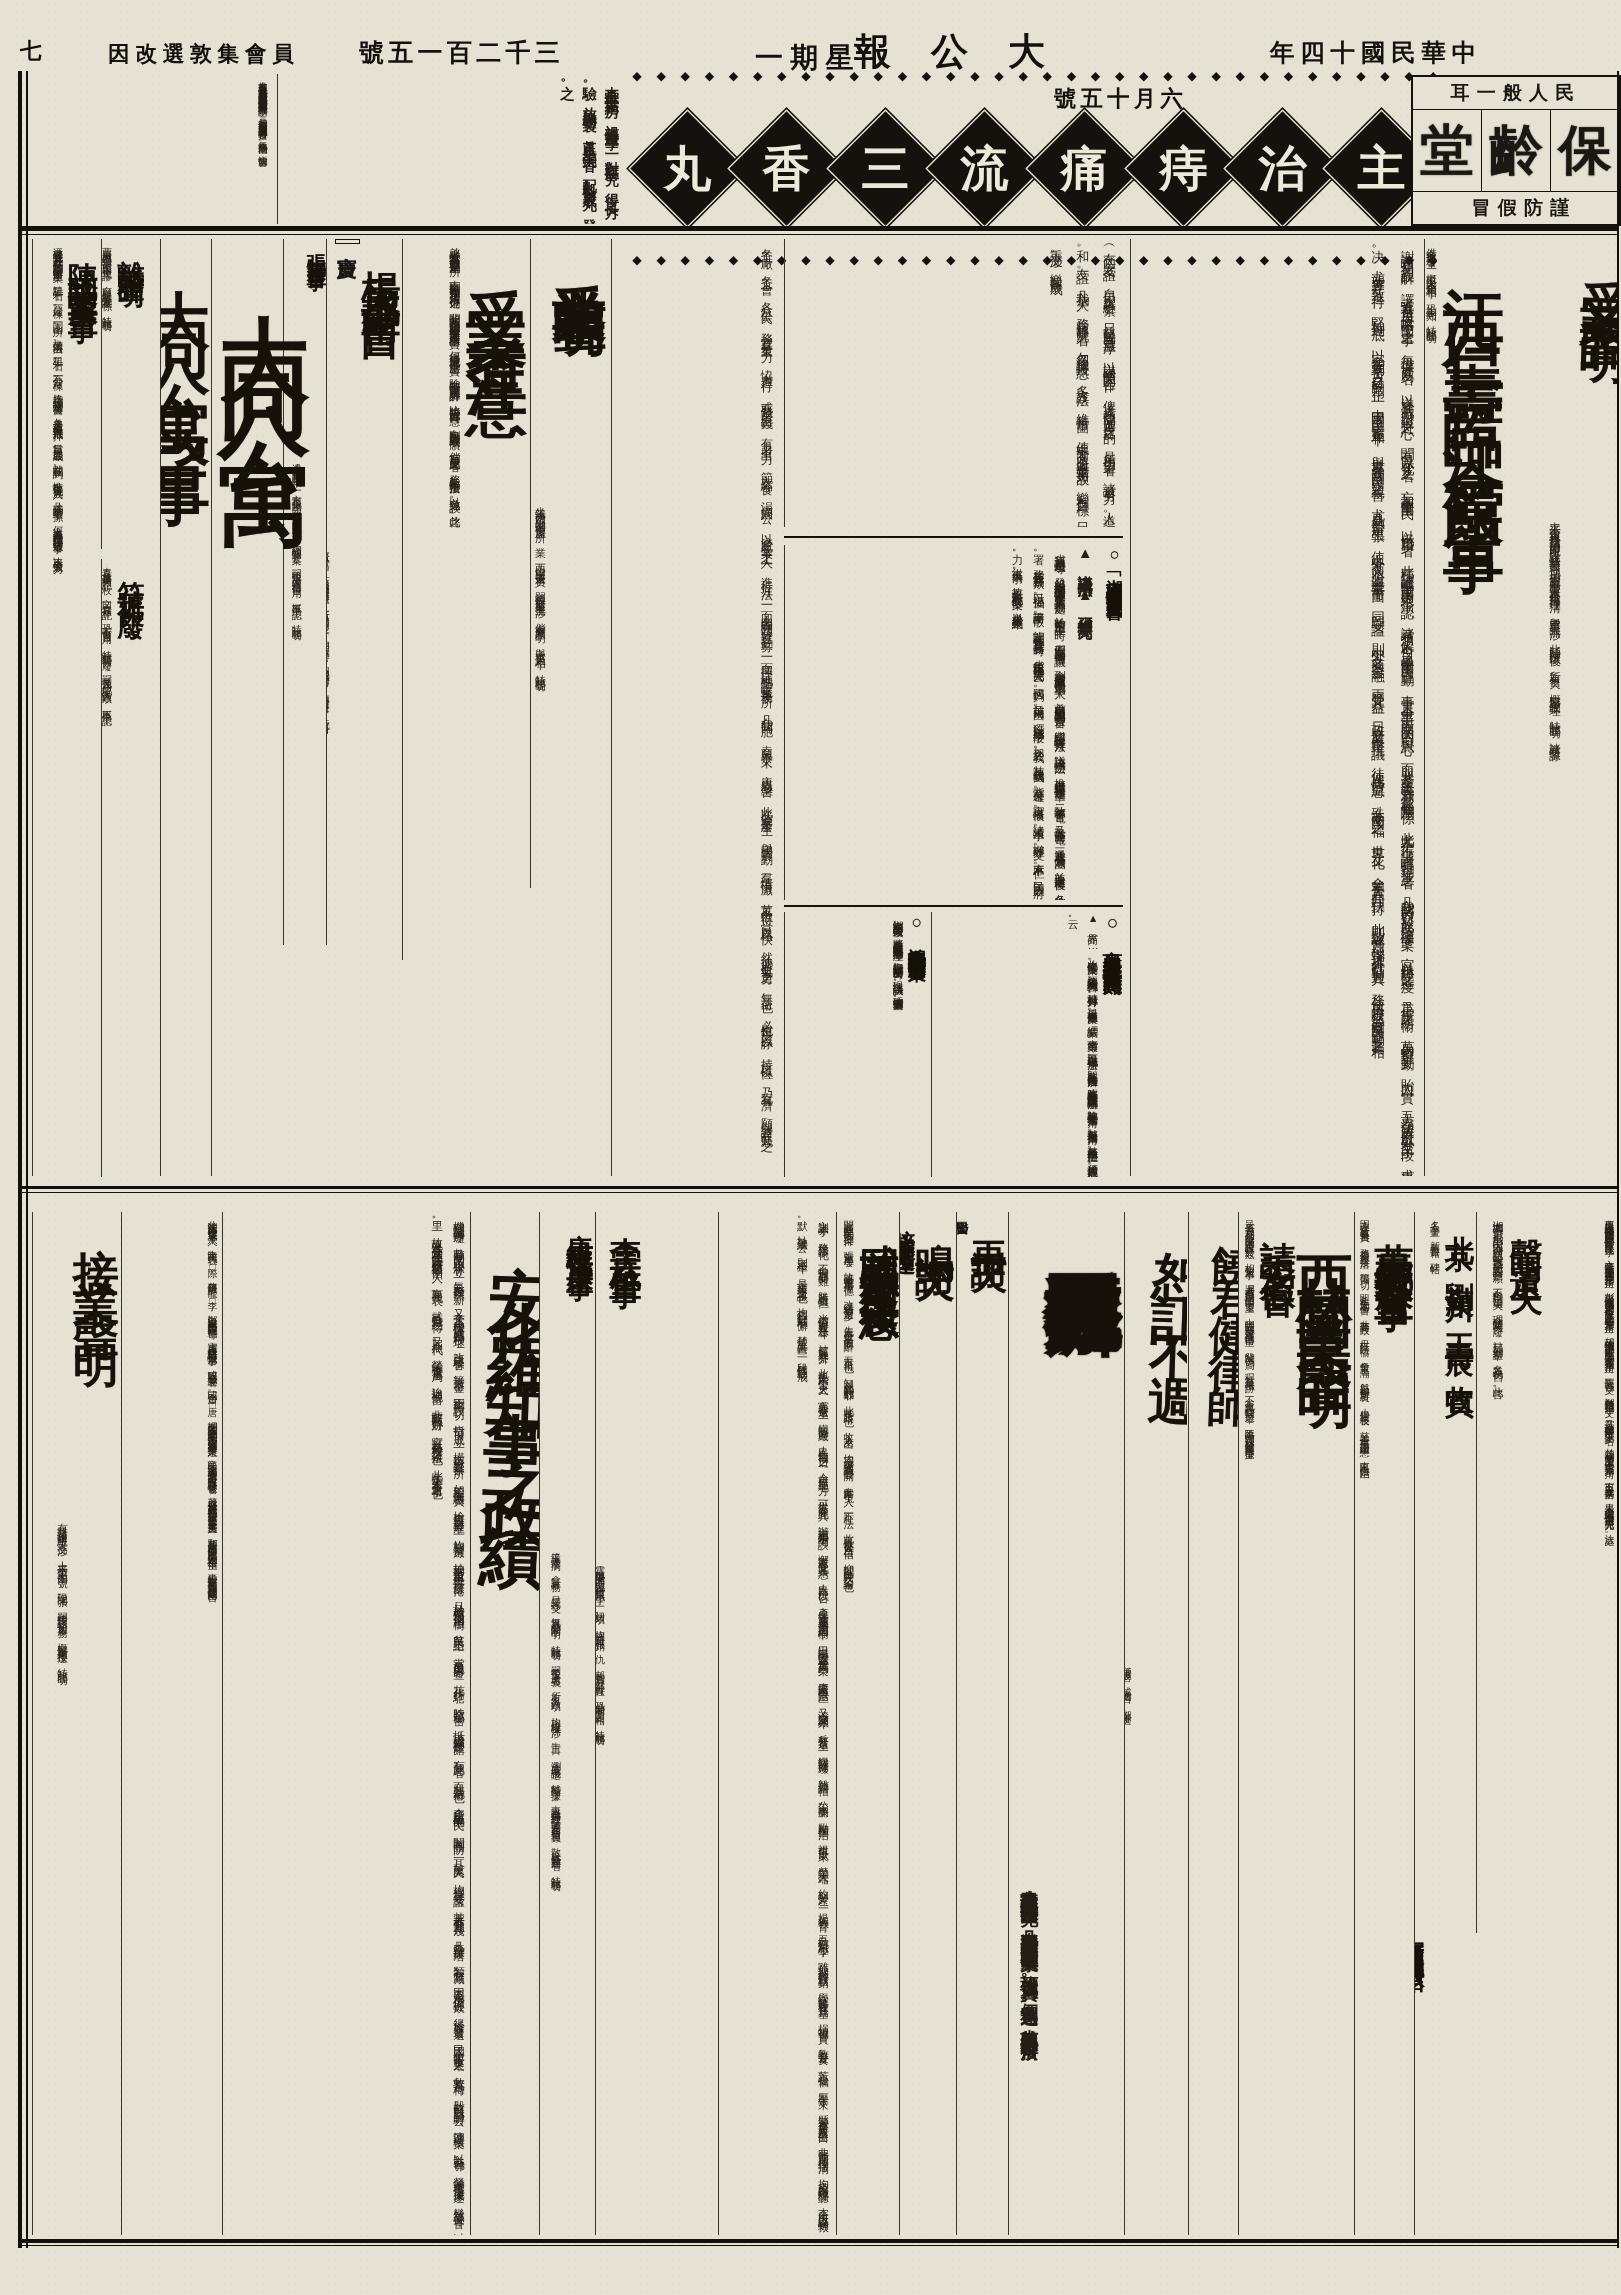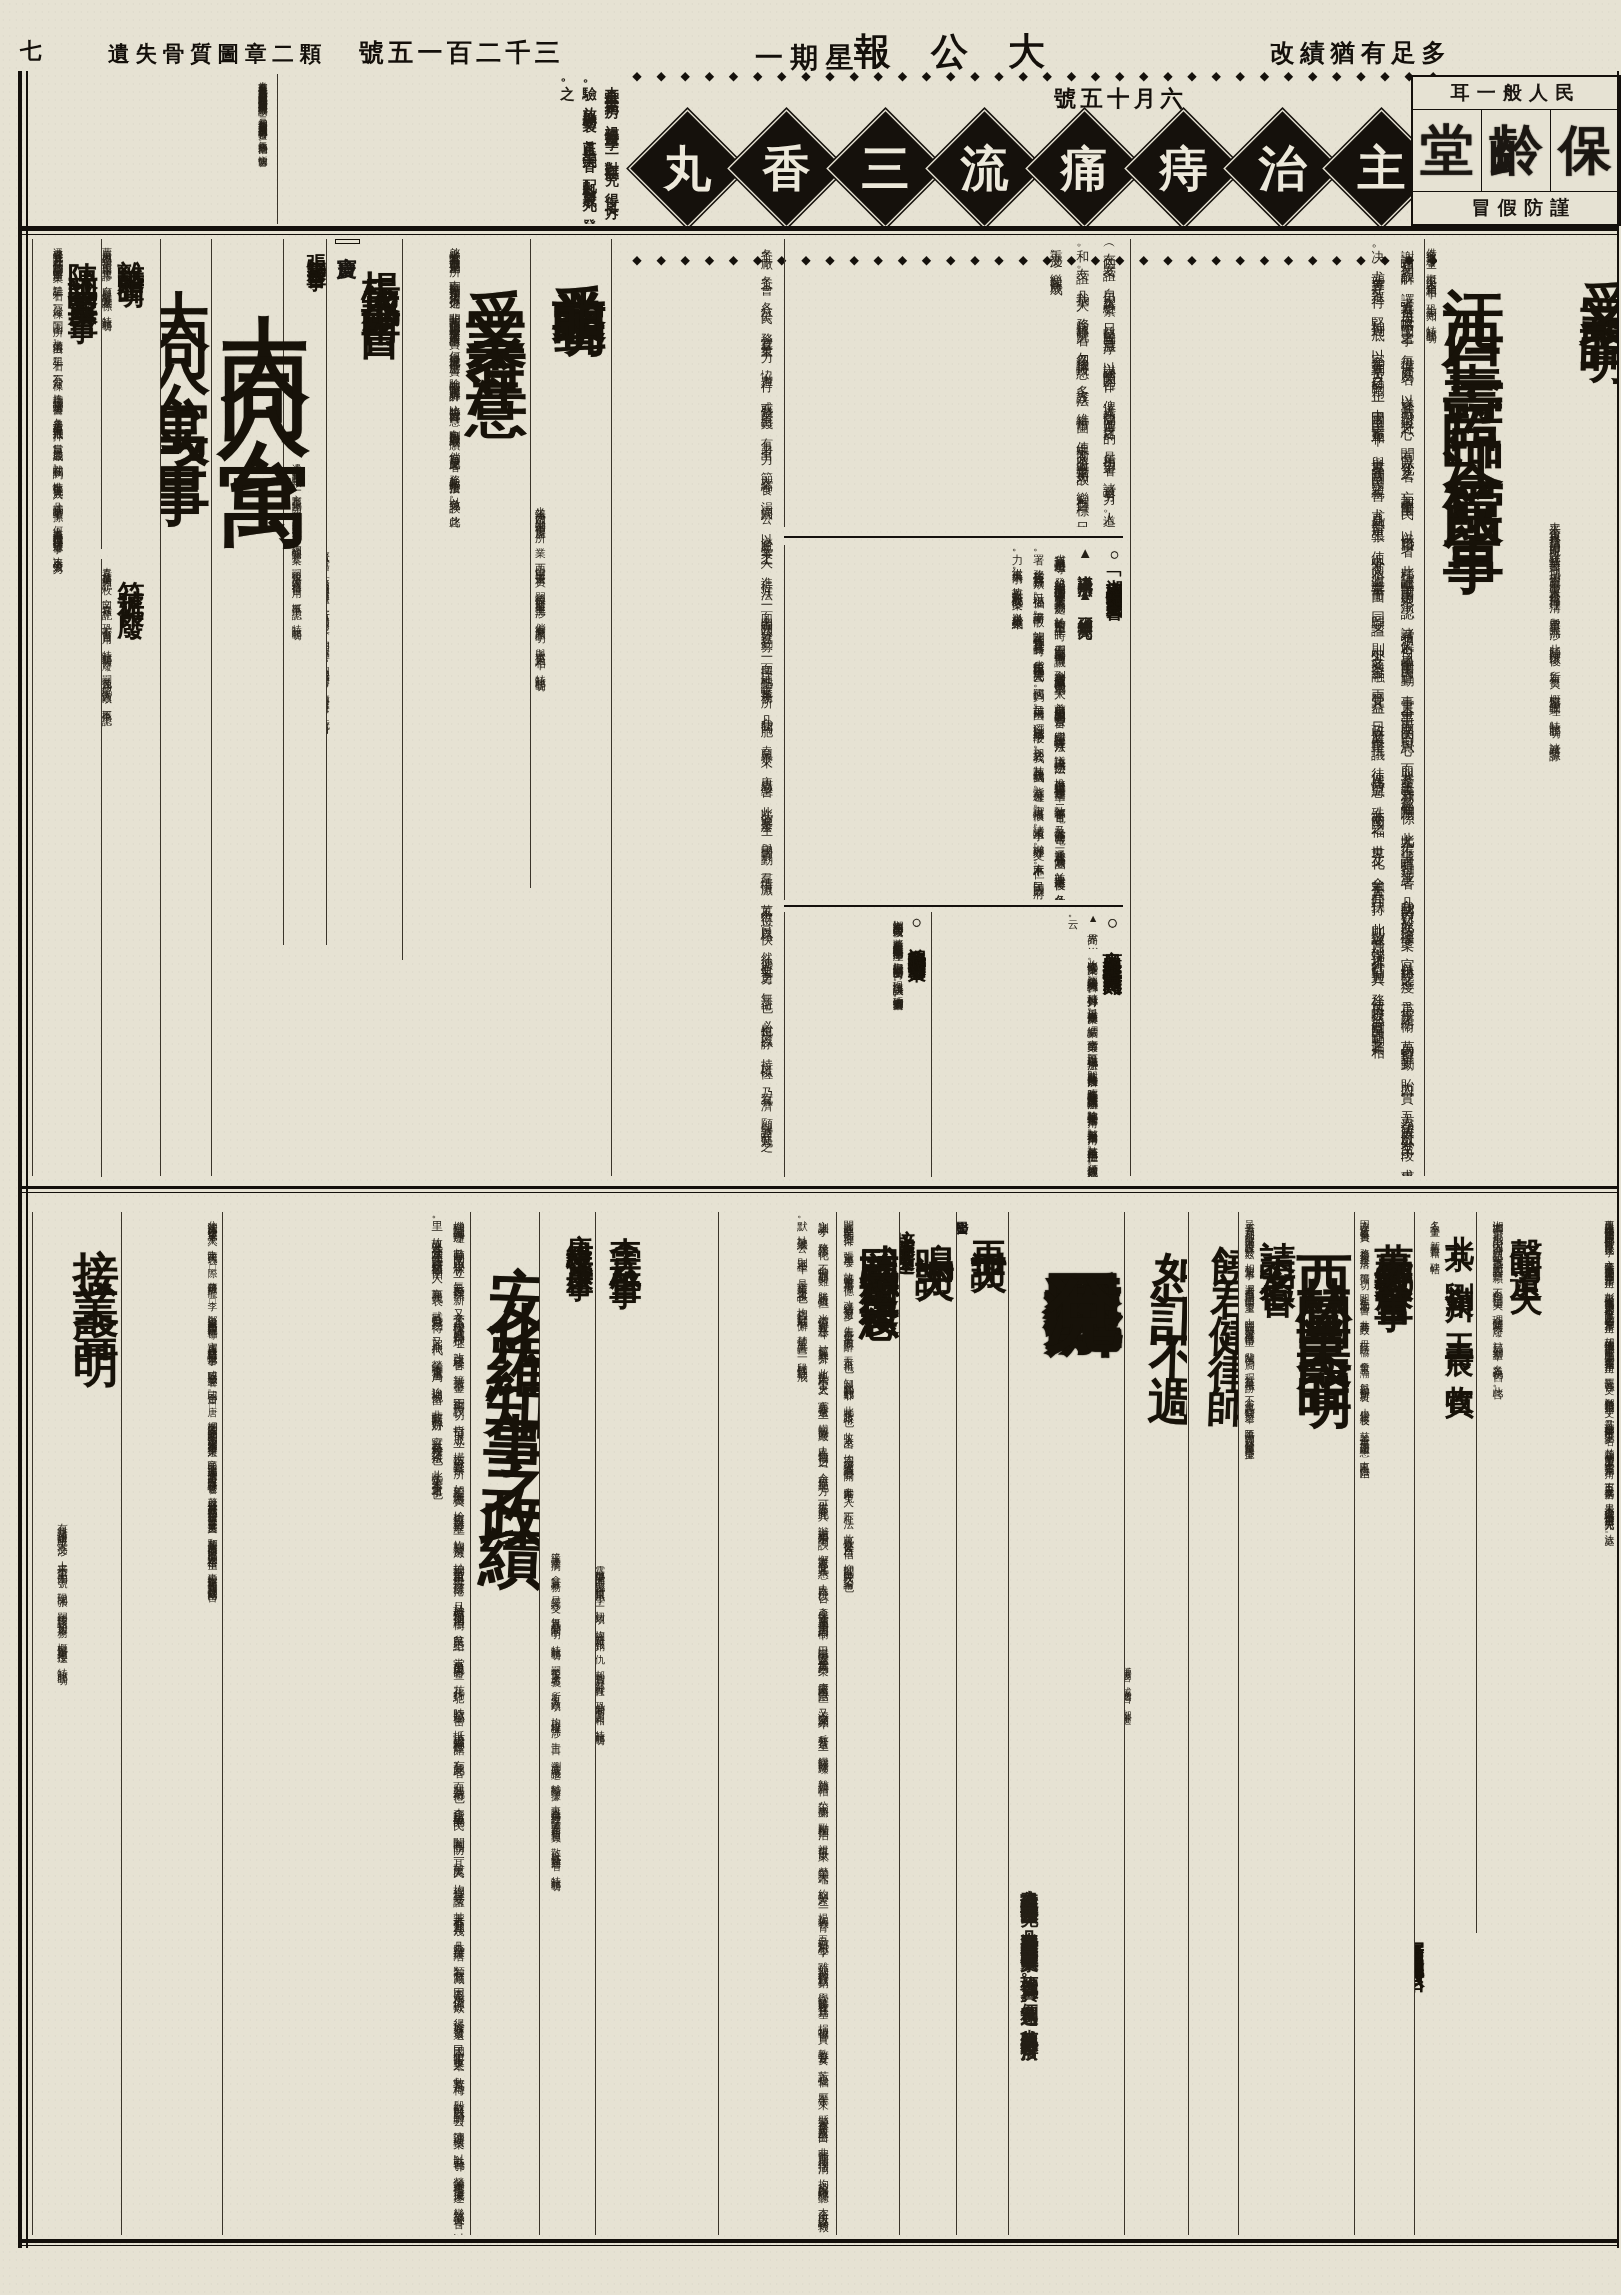--- a/index.html
+++ b/index.html
@@ -29,26 +29,26 @@
   .scell{flex:1;border-right:1.4px solid #14100c;display:flex;align-items:center;justify-content:center;font-size:53px;font-weight:700;text-shadow:0 0 1.4px #14100c;}
   .scell:last-child{border-right:none;}
   .store .warn{border-top:1.4px solid #14100c;border-bottom:none;padding-left:16px;}
 </style>
 </head>
 <body>
 
 <div class="page">
 
   <div class="mh" style="left:20px;top:36px;font-size:21.6px;">七</div>
-  <div class="mh" style="left:108px;top:39px;font-size:21.6px;letter-spacing:5.8px;">遺失骨質圖章二顆</div>
+  <div class="mh" style="left:108px;top:39px;font-size:21.6px;letter-spacing:5.8px;">因改選敦集會員</div>
   <div class="mh" style="left:359px;top:36px;font-size:25px;letter-spacing:4.3px;">號五一百二千三</div>
   <div class="mh" style="left:755px;top:39px;font-size:28px;letter-spacing:7.2px;">一期星</div>
   <div class="mh" style="left:854px;top:27px;font-size:37px;letter-spacing:40px;">報公大</div>
   <div class="mh" style="left:1054px;top:37px;font-size:22.3px;letter-spacing:4.3px;margin-top:47px;">號五十月六</div>
-  <div class="mh" style="left:1270px;top:36px;font-size:24.5px;letter-spacing:5.8px;">改績猶有足多</div>
+  <div class="mh" style="left:1270px;top:36px;font-size:24.5px;letter-spacing:5.8px;">年四十國民華中</div>
 
   <div class="vblock" style="left:32px;top:74px;width:238px;height:150px;">
     <p class="bt" style="font-size:9.4px;letter-spacing:0.7px;line-height:1.7;">本堂發客丸散膏丹俱選道地藥材遵古炮製歷年經驗凡蒙賜顧須認明招牌爲記庶不致誤。二月初旬運到各省藥材均屬上品價目格外公道。氣痛痧症均治。愼防假冒。</p>
   </div>
   <div class="vblock rl" style="left:277px;top:74px;width:345px;height:150px;">
     <p class="bt" style="font-size:14.4px;font-weight:700;letter-spacing:2.9px;line-height:1.55;">本堂世業葯房。祖傳醫學。一對症研究。得之良方。歷年經驗。放膽秘製。眞正上品沉香。配料合製成丸。發客諸君鑒之。</p>
   </div>
   <div class="band" style="left:628px;top:72px;width:775px;height:153px;">
       <div class="dia">
         <span>丸</span>

